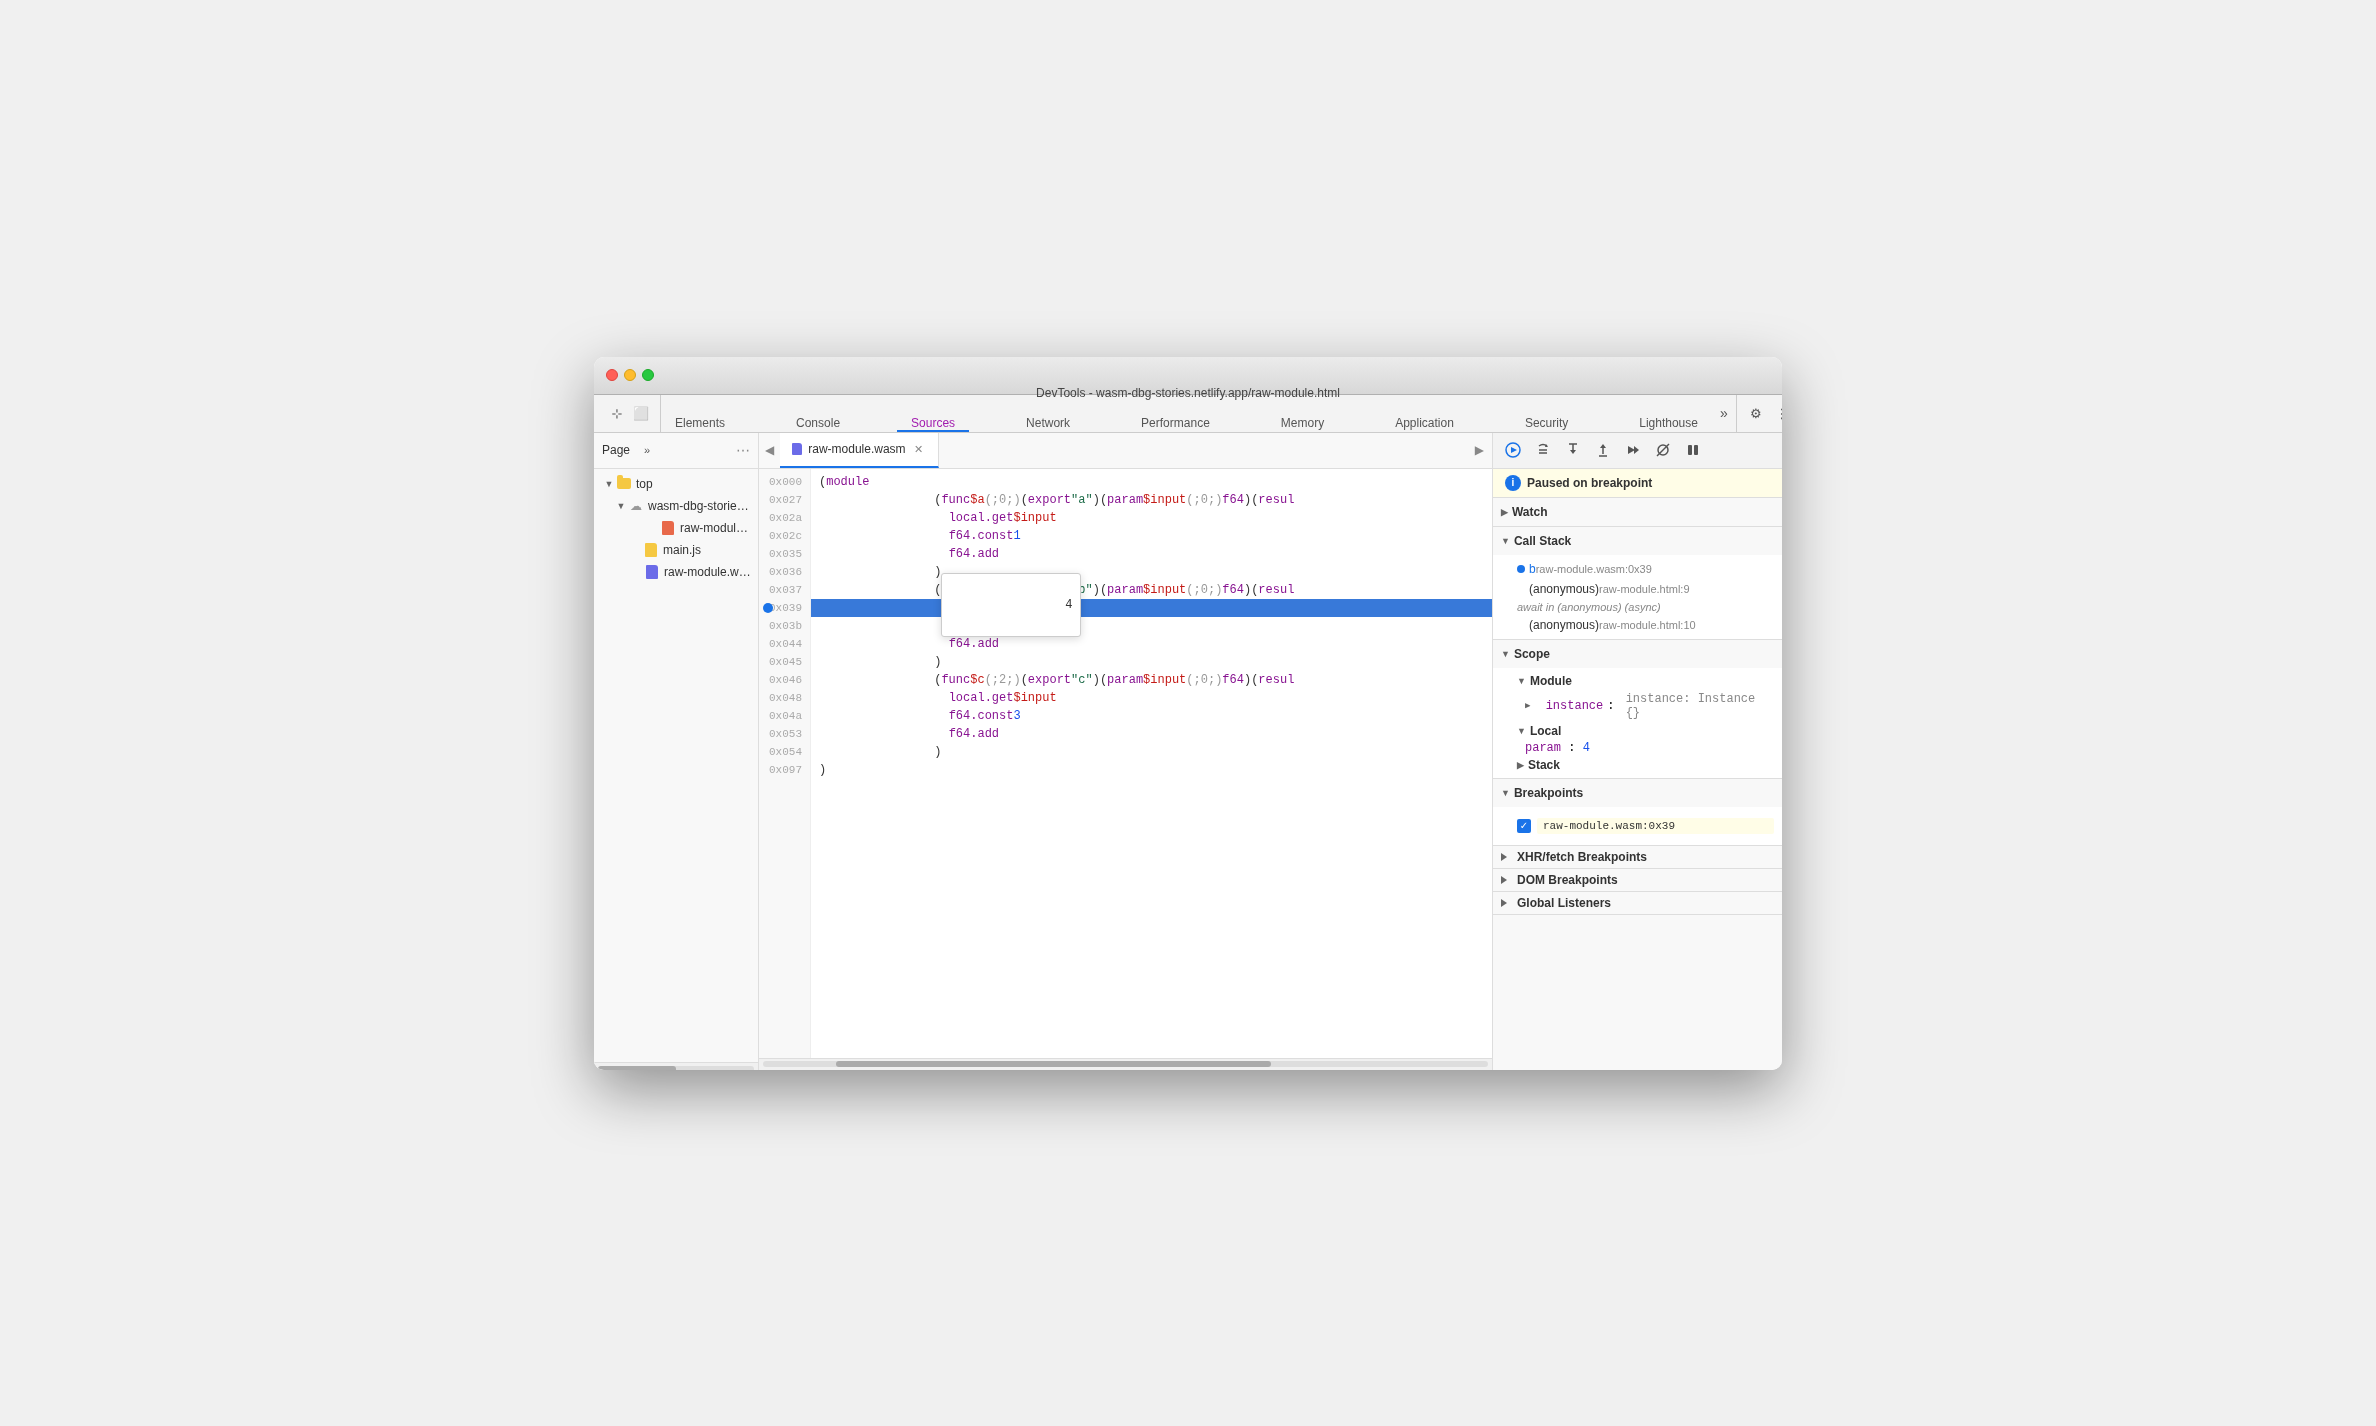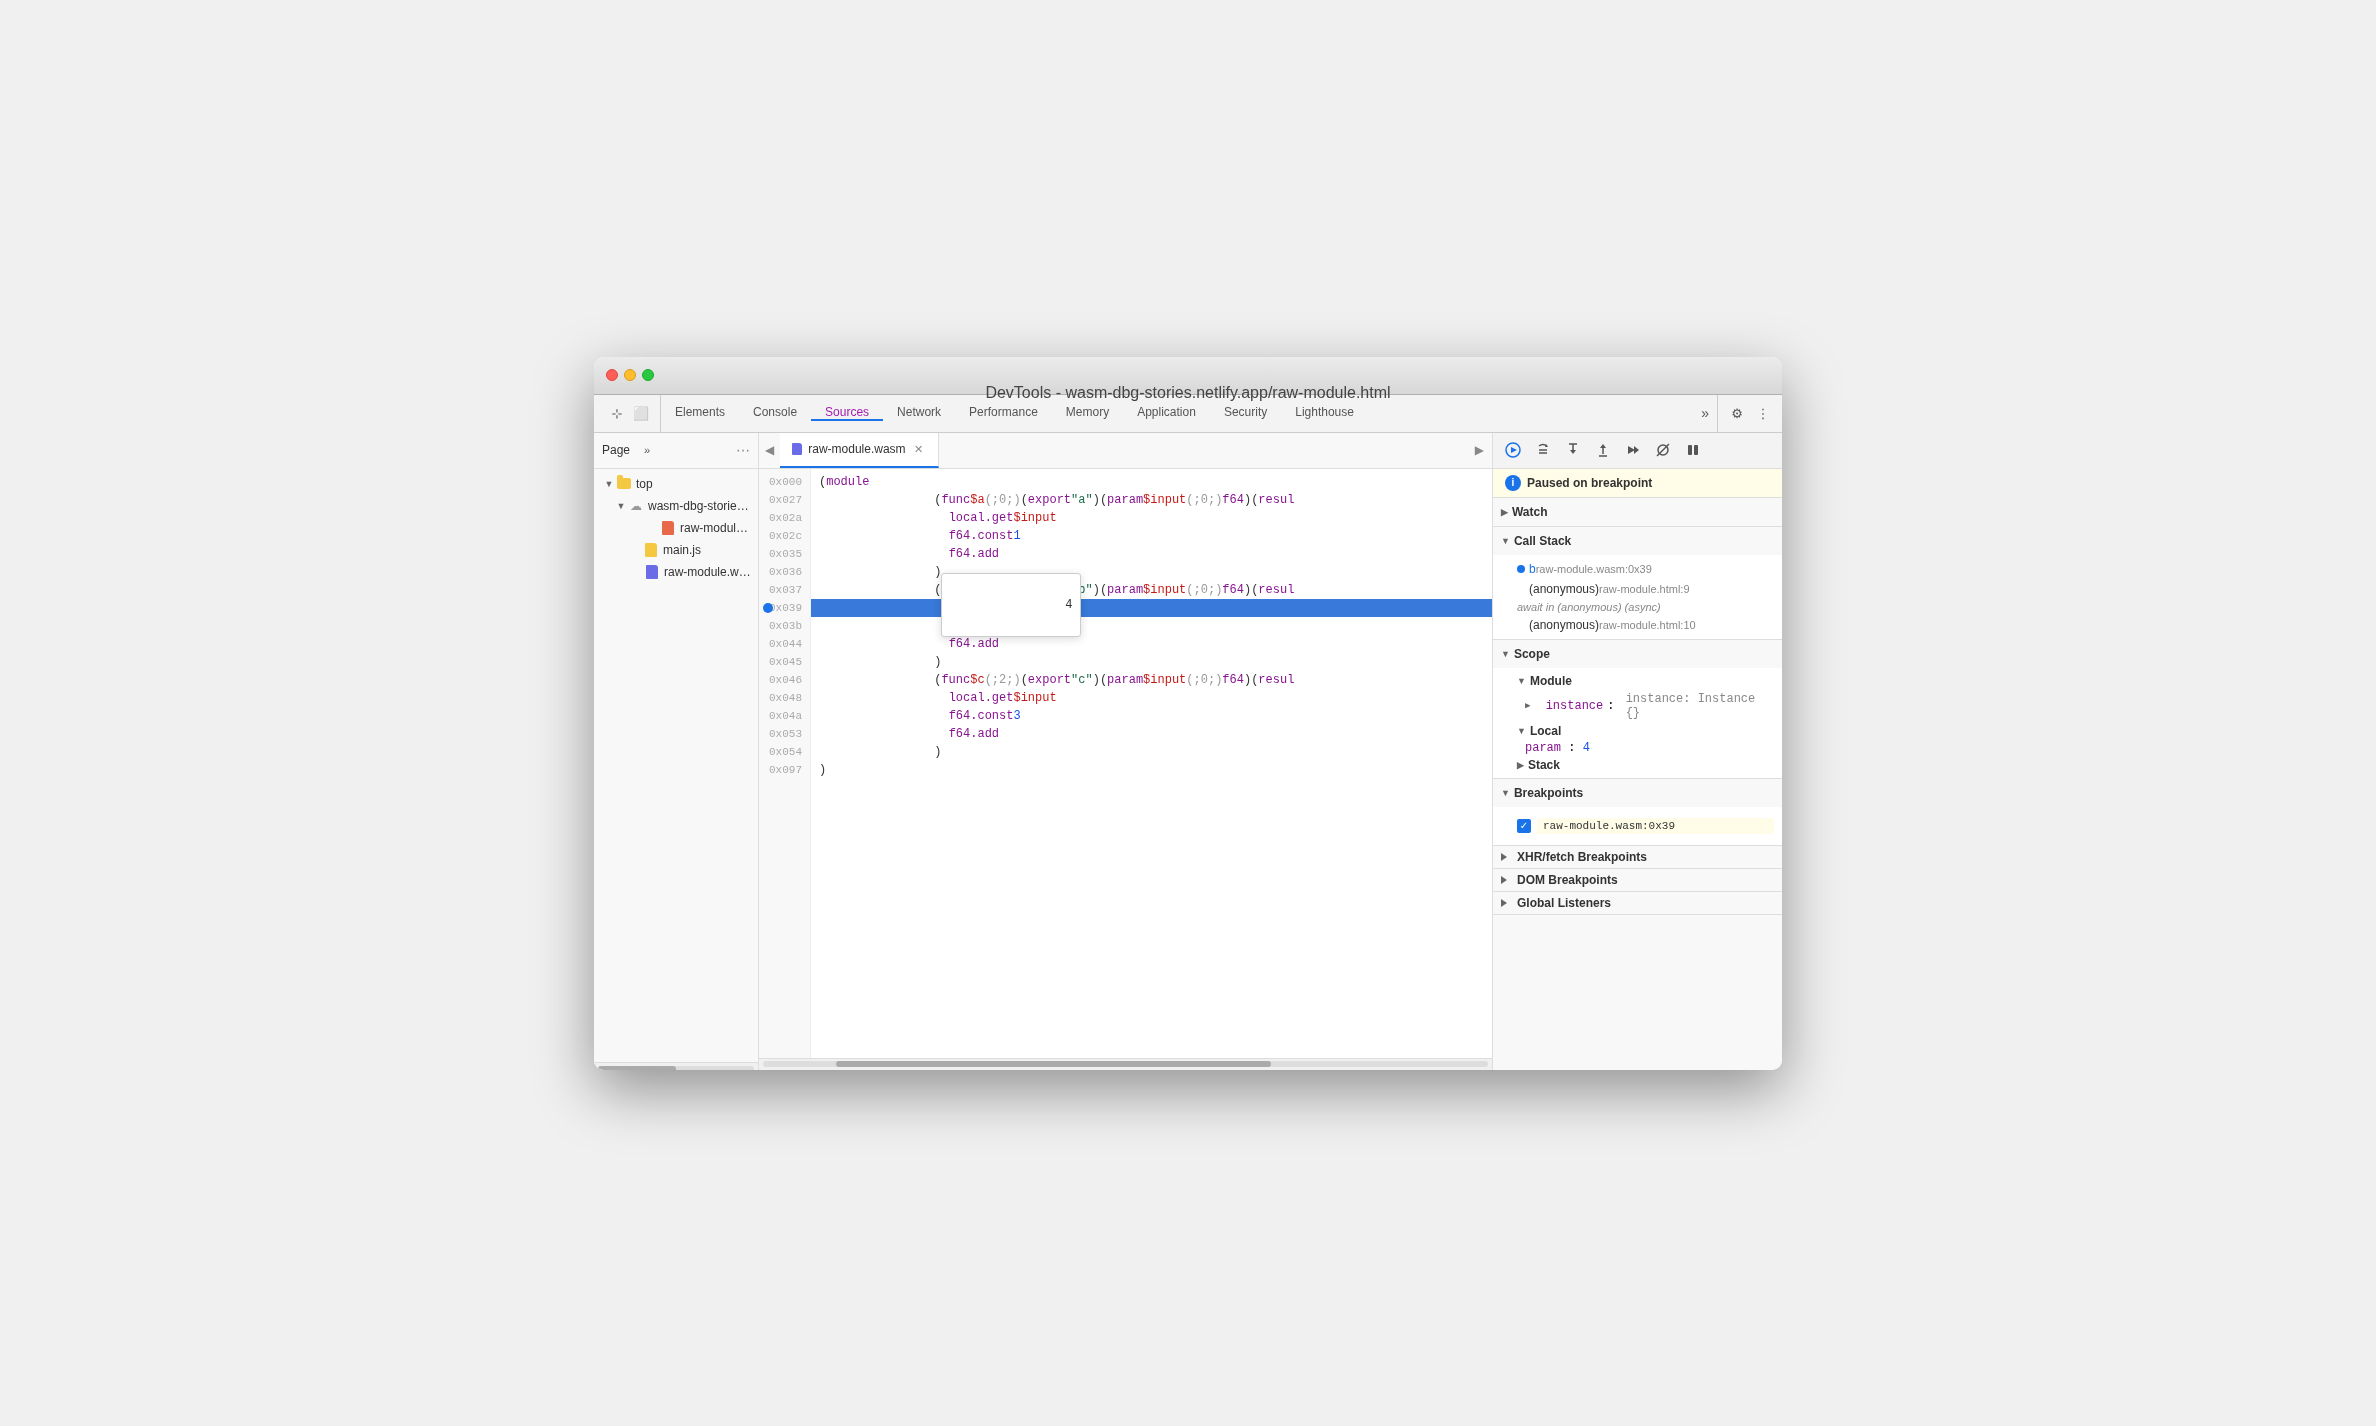--- a/index.html
+++ b/index.html
@@ -46,21 +46,21 @@
       align-items: center;
       justify-content: center;
     }
     .traffic-light.close { background: #ff5f57; border: 1px solid #e0443e; }
     .traffic-light.minimize { background: #febc2e; border: 1px solid #d4a017; }
     .traffic-light.maximize { background: #28c840; border: 1px solid #1aab29; }
     .titlebar-title {
       position: absolute;
       left: 50%;
       transform: translateX(-50%);
-      font-size: 16px;
+      font-size: 12px;
       color: #444;
       white-space: nowrap;
       margin-top: 35px;
     }
     
     .tabsbar {
       background: #f3f3f3;
       height: 38px;
       display: flex;
       align-items: stretch;
@@ -81,22 +81,23 @@
       display: flex;
       align-items: center;
       justify-content: center;
       border-radius: 3px;
       color: #555;
       font-size: 13px;
       cursor: pointer;
     }
     .main-tabs {
       display: flex;
-      align-items: center;
+      align-items: flex-end;
       flex: 1;
+      gap: 43px;
     }
     .main-tab {
       display: flex;
       align-items: center;
       padding: 0 14px;
       font-size: 12px;
       color: #555;
       cursor: pointer;
       border-bottom: 2px solid transparent;
       white-space: nowrap;

